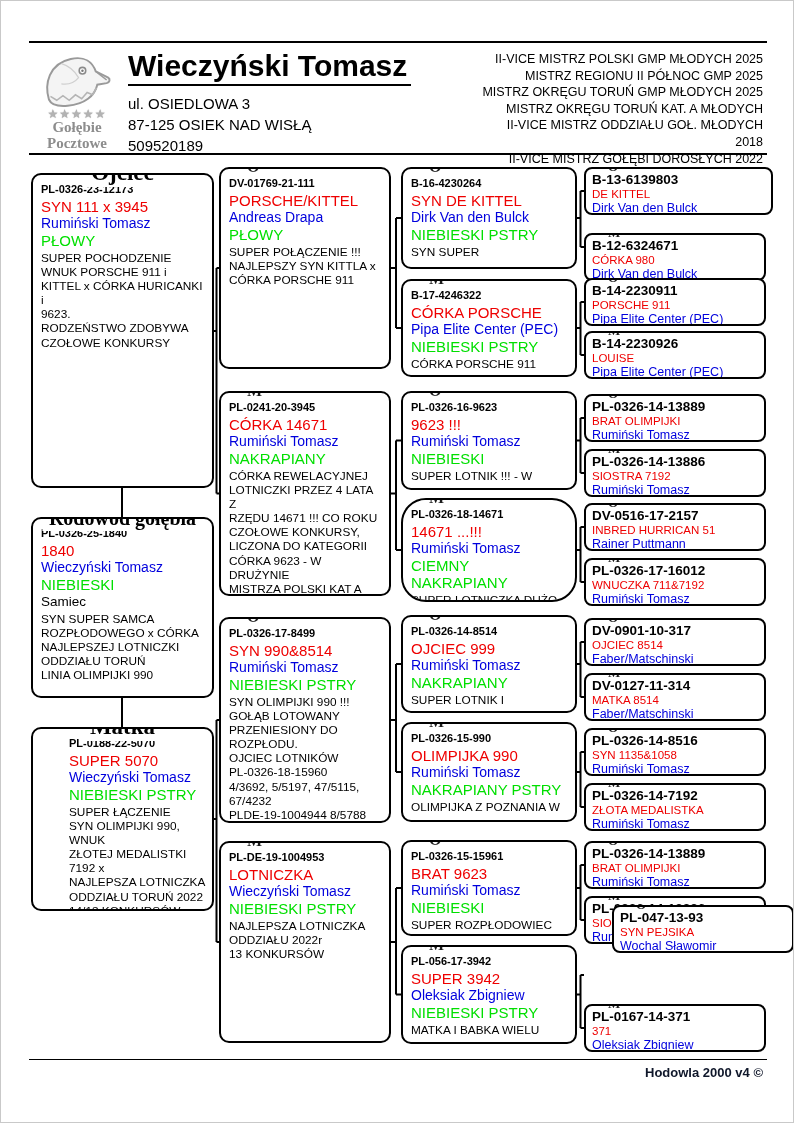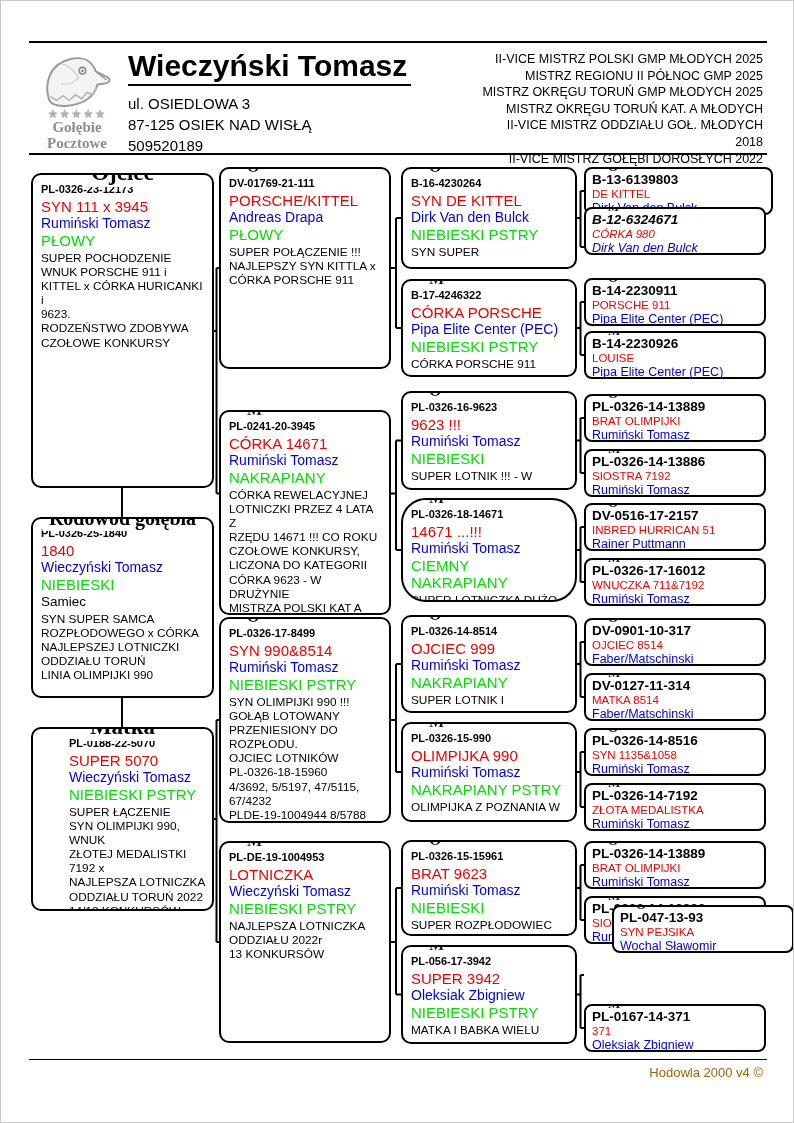--- a/index.html
+++ b/index.html
@@ -49,21 +49,21 @@
                   white-space:pre-line; }
   .pbox.small { border-radius:8px; padding:3px 4px 0 6px; }
   .pbox.small .ring  { font-size:13.5px; line-height:15.5px; }
   .pbox.small .pname { font-size:11.5px; line-height:13px; }
   .pbox.small .owner { font-size:12.5px; line-height:14px; }
   .pbox.small .box-marker,
   .small .box-marker { top:-10px; left:14px; padding:0 8px; font-size:13px; line-height:16px; }
 
   #connectors { position:absolute; left:0; top:0; pointer-events:none; }
 
-  .footer { position:absolute; right:30px; top:1064px; font-size:13px; color:#a16207; }
+  .footer { position:absolute; right:30px; top:1064px; font-size:13px; color:#0f172a;font-weight:bold; }
 </style>
 </head>
 <body>
 
 <div class="page">
 
   <div class="rule rule-top"></div>
 
   <div class="logo">
     <svg viewBox="0 0 100 74" aria-hidden="true">
@@ -148,21 +148,21 @@
     <span class="box-label box-marker">O</span>
     <div class="ring">DV-01769-21-111</div>
     <div class="pname">PORSCHE/KITTEL</div>
     <div class="owner">Andreas Drapa</div>
     <div class="colour">PŁOWY</div>
 
     <div class="desc">SUPER POŁĄCZENIE !!!
 NAJLEPSZY SYN KITTLA x
 CÓRKA PORSCHE 911</div>
   </div>
-      <div class="pbox" style="left: 218px; top: 390px; width: 172px; height: 205px; margin-top: 19px;">
+      <div class="pbox" style="left: 218px; top: 390px; width: 172px; height: 205px;">
     <span class="box-label box-marker">M</span>
     <div class="ring">PL-0241-20-3945</div>
     <div class="pname">CÓRKA 14671</div>
     <div class="owner">Rumiński Tomasz</div>
     <div class="colour">NAKRAPIANY</div>
 
     <div class="desc">CÓRKA REWELACYJNEJ
 LOTNICZKI PRZEZ 4 LATA Z
 RZĘDU 14671 !!! CO ROKU
 CZOŁOWE KONKURSY,
@@ -271,21 +271,21 @@
 
     <div class="desc">MATKA I BABKA WIELU</div>
   </div>
       <div class="pbox small" style="left: 583px; top: 166px; width: 189px; height: 48px;">
     <span class="box-label box-marker">O</span>
     <div class="ring">B-13-6139803</div>
     <div class="pname">DE KITTEL</div>
     <div class="owner">Dirk Van den Bulck</div>
 
   </div>
-      <div class="pbox small" style="left: 583px; top: 206px; width: 182px; height: 48px; font-style: italic;">
+      <div class="pbox small" style="left: 583px; top: 232px; width: 182px; height: 48px;">
     <span class="box-label box-marker">M</span>
     <div class="ring">B-12-6324671</div>
     <div class="pname">CÓRKA 980</div>
     <div class="owner">Dirk Van den Bulck</div>
 
   </div>
       <div class="pbox small" style="left: 583px; top: 277px; width: 182px; height: 48px;">
     <span class="box-label box-marker">O</span>
     <div class="ring">B-14-2230911</div>
     <div class="pname">PORSCHE 911</div>

